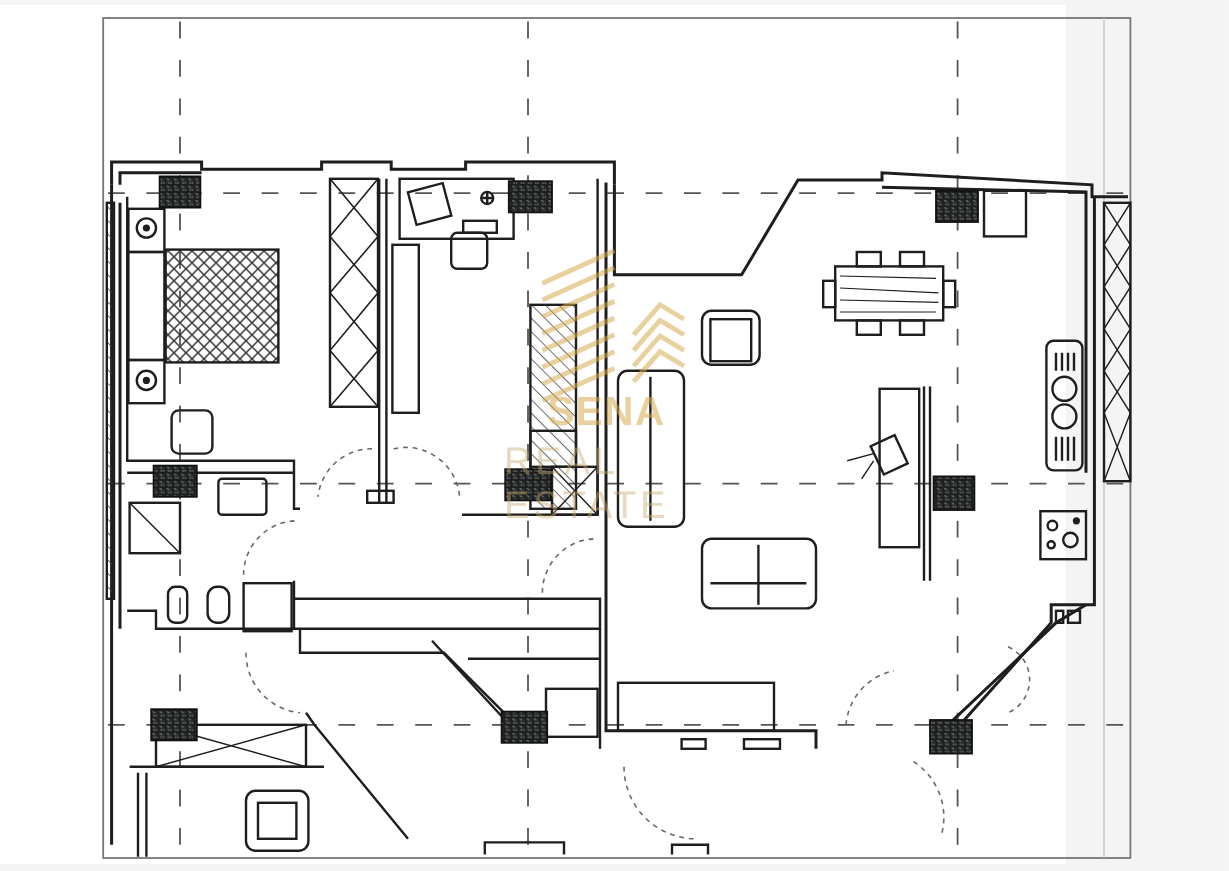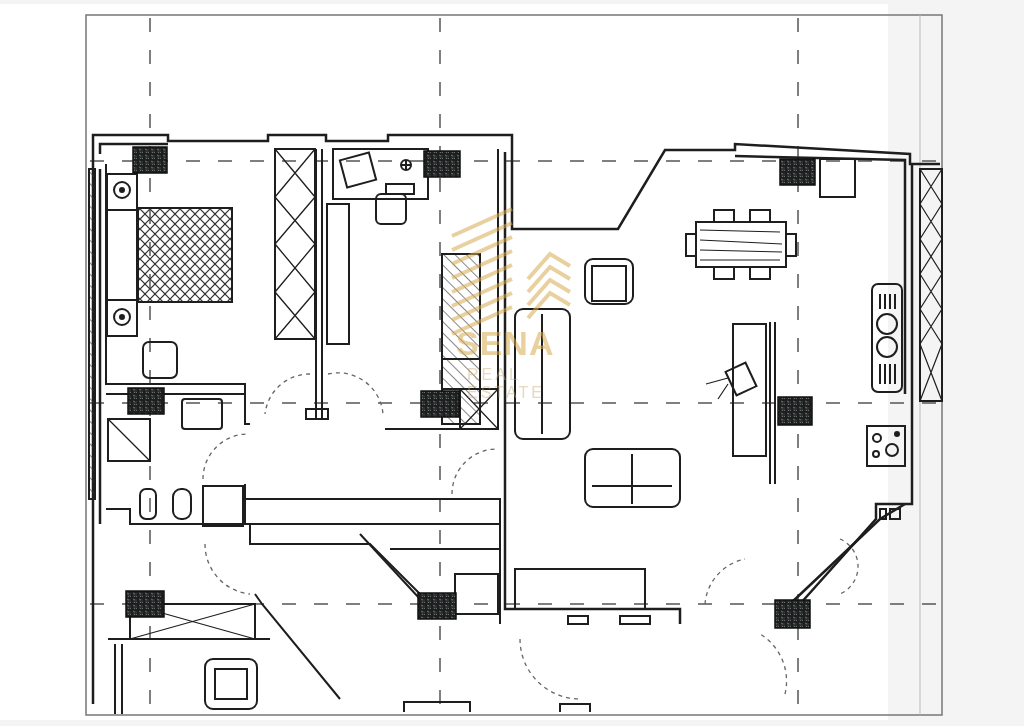--- a/index.html
+++ b/index.html
@@ -1,21 +1,21 @@
 <!DOCTYPE html>
 <html><head>
 <meta charset="utf-8">
 <style>
   html, body { margin:0; padding:0; }
   body { width:1024px; height:726px; background:#f4f4f4; position:relative; overflow:hidden; font-family:"Liberation Sans", sans-serif; }
   .sheet { position:absolute; left:0; top:4px; width:888px; height:716px; background:#ffffff; }
   svg.plan { position:absolute; left:0; top:0; }
   .wm { position:absolute; pointer-events:none; }
   .wm-sena { position:absolute; left:456px; top:320px; font-size:34px; font-weight:bold; color:rgba(214,170,80,0.55); letter-spacing:1px; }
-  .wm-re { position:absolute; left:420px; top:362px; font-size:16px; color:rgba(200,170,110,0.45); letter-spacing:3px;margin-left:47px; }
+  .wm-re { position:absolute; left:420px; top:362px; font-size:32px; color:rgba(200,170,110,0.45); letter-spacing:3px; }
 </style>
 </head>
 <body>
 
 <div class="sheet">
 <svg class="plan" width="1024" height="720" viewBox="0 0 1024 720" fill="none" stroke="#1e1e1e" stroke-width="2">
   <defs>
     <pattern id="diamond" width="10" height="10" patternUnits="userSpaceOnUse">
       <path d="M0 5 L5 0 L10 5 L5 10 Z" stroke="#333" stroke-width="1.2" fill="none"></path>
     </pattern>

